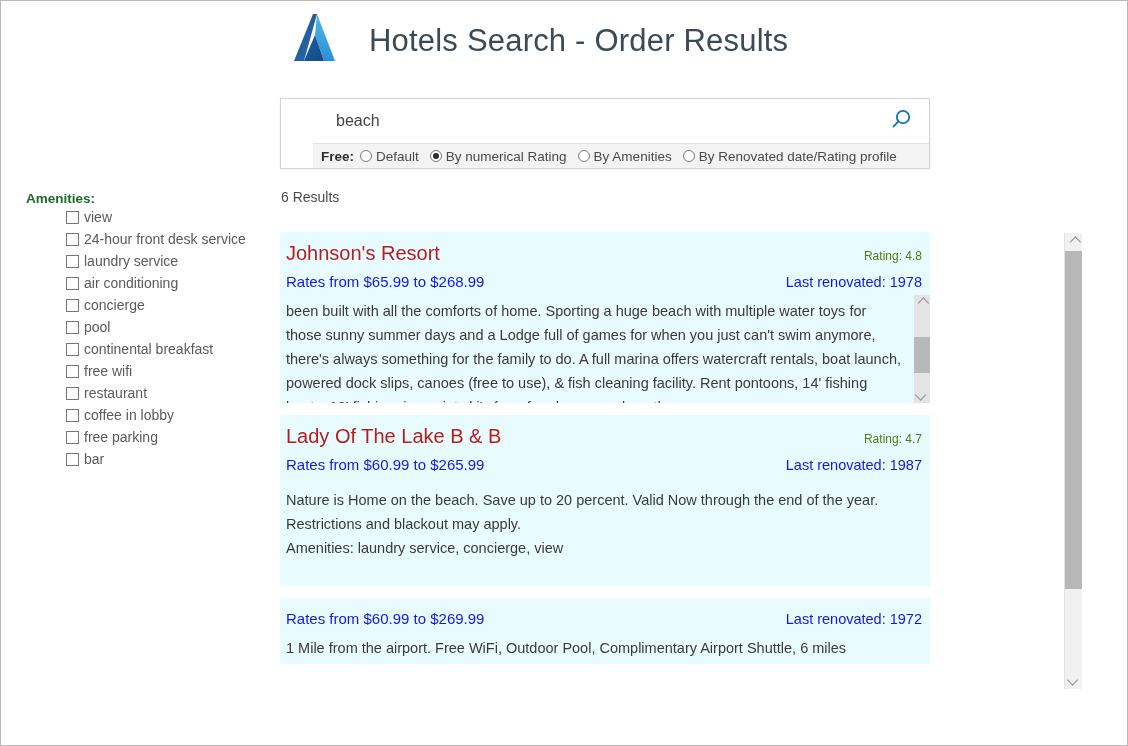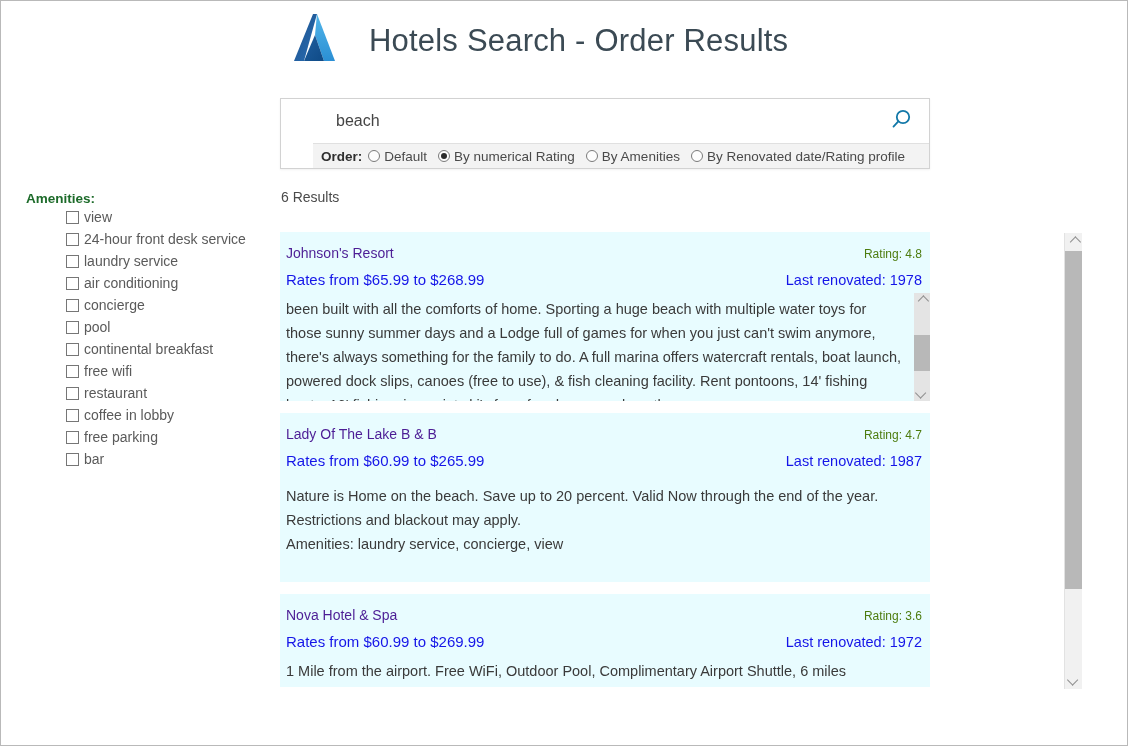--- a/index.html
+++ b/index.html
@@ -191,22 +191,22 @@
     position: relative;
     box-sizing: border-box;
   }
   .card-line {
     display: flex;
     justify-content: space-between;
     align-items: baseline;
     padding: 0 8px 0 6px;
   }
   .hotel-name {
-    font-size: 14px;
-    color: #4c1d95;
+    font-size: 20px;
+    color: #b91c1c;
     line-height: 26px;
     cursor: pointer;
     text-align: center;
   }
   .hotel-rating {
     font-size: 12px;
     color: #4d7c0f;
     line-height: 26px;
   }
   .hotel-rates {
@@ -326,21 +326,21 @@
       <button class="search-btn">
         <span>
           <svg width="26" height="26" viewBox="0 0 26 26">
             <circle cx="15" cy="10" r="6.2" fill="none" stroke="#1278a8" stroke-width="1.8"></circle>
             <line x1="10.3" y1="14.4" x2="5.5" y2="19.6" stroke="#1278a8" stroke-width="1.8" stroke-linecap="round"></line>
           </svg>
         </span>
       </button>
     </div>
     <div class="order-row">
-      <span class="order-label">Order:</span>
+      <span class="order-label">Free:</span>
 
       <label class="order-opt">
         <span class="radio"></span>
         <span>Default</span>
       </label>
 
       <label class="order-opt">
         <span class="radio checked"></span>
         <span>By numerical Rating</span>
       </label>
@@ -451,24 +451,20 @@
           <span class="hotel-renovated">Last renovated: 1987</span>
         </div>
         <div class="desc" style="height:108px;padding-top:10px;">
           <div>Nature is Home on the beach.  Save up to 20 percent. Valid Now through the end of the year. Restrictions and blackout may apply.</div>
           <div>Amenities: laundry service, concierge, view</div>
         </div>
       </div>
 
       <div class="card">
         <div class="card-line">
-          <span class="hotel-name">Nova Hotel &amp; Spa</span>
-          <span class="hotel-rating">Rating: 3.6</span>
-        </div>
-        <div class="card-line">
           <span class="hotel-rates">Rates from $60.99 to $269.99</span>
           <span class="hotel-renovated">Last renovated: 1972</span>
         </div>
         <div class="desc">
           <span>1 Mile from the airport. Free WiFi, Outdoor Pool, Complimentary Airport Shuttle, 6 miles</span>
         </div>
       </div>
 
     </div>
   </div>

